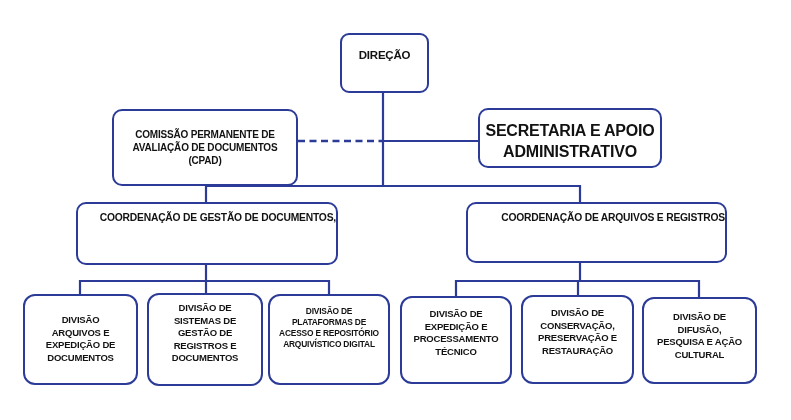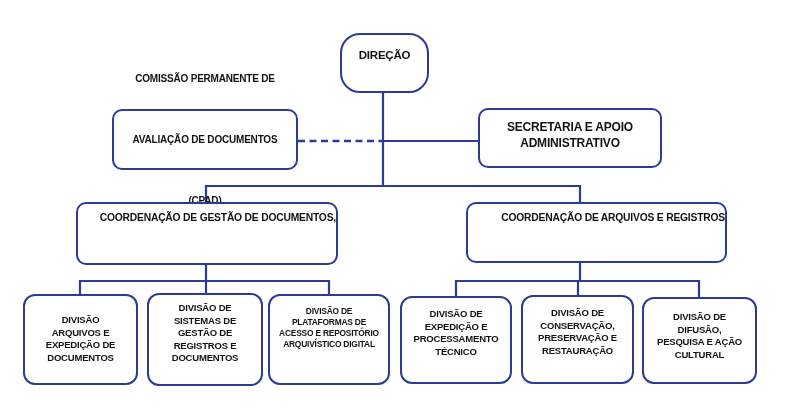--- a/index.html
+++ b/index.html
@@ -19,24 +19,24 @@
     background:#ffffff;
     display:flex;flex-direction:column;align-items:center;
     text-align:center;
     color:#121212;
     font-weight:bold;
     letter-spacing:-0.2px;
     line-height:1.32;
   }
   .node .ln{display:block;white-space:nowrap;}
   
-  .n-direcao{left:340px;top:33px;width:89px;height:60px;padding-top:13px;font-size:11.5px;border-radius:20px;}
+  .n-direcao{left:340px;top:33px;width:89px;height:60px;padding-top:13px;font-size:11.5px;border-radius:9px;}
   
-  .n-cpad{left:112px;top:109px;width:186px;height:61px;justify-content:center;font-size:10px;gap:48px;}
-  .n-secretaria{left:478px;top:108px;width:184px;height:60px;padding-top:10px;font-size:12px;}
+  .n-cpad{left:112px;top:109px;width:186px;height:77px;justify-content:center;font-size:10px;}
+  .n-secretaria{left:478px;top:108px;width:184px;height:60px;padding-top:10px;font-size:16px;}
   
   .n-coord{padding-top:7px;font-size:10.3px;align-items:flex-end;}
   .n-coord1{left:76px;top:202px;width:262px;height:63px;}
   .n-coord2{left:450px;top:202px;width:261px;height:61px;margin-left:16px;}
   
   .n-div{font-size:9.5px;border-radius:12px;padding-top:9px;}
   .n-div1{left:23px;top:294px;width:115px;height:91px;padding-top:18px;}
   .n-div2{left:147px;top:293px;width:116px;height:93px;padding-top:7px;}
   .n-div3{left:268px;top:294px;width:122px;height:91px;font-size:8.4px;padding-top:10px;}
   .n-div4{left:400px;top:296px;width:112px;height:88px;padding-top:10px;}

